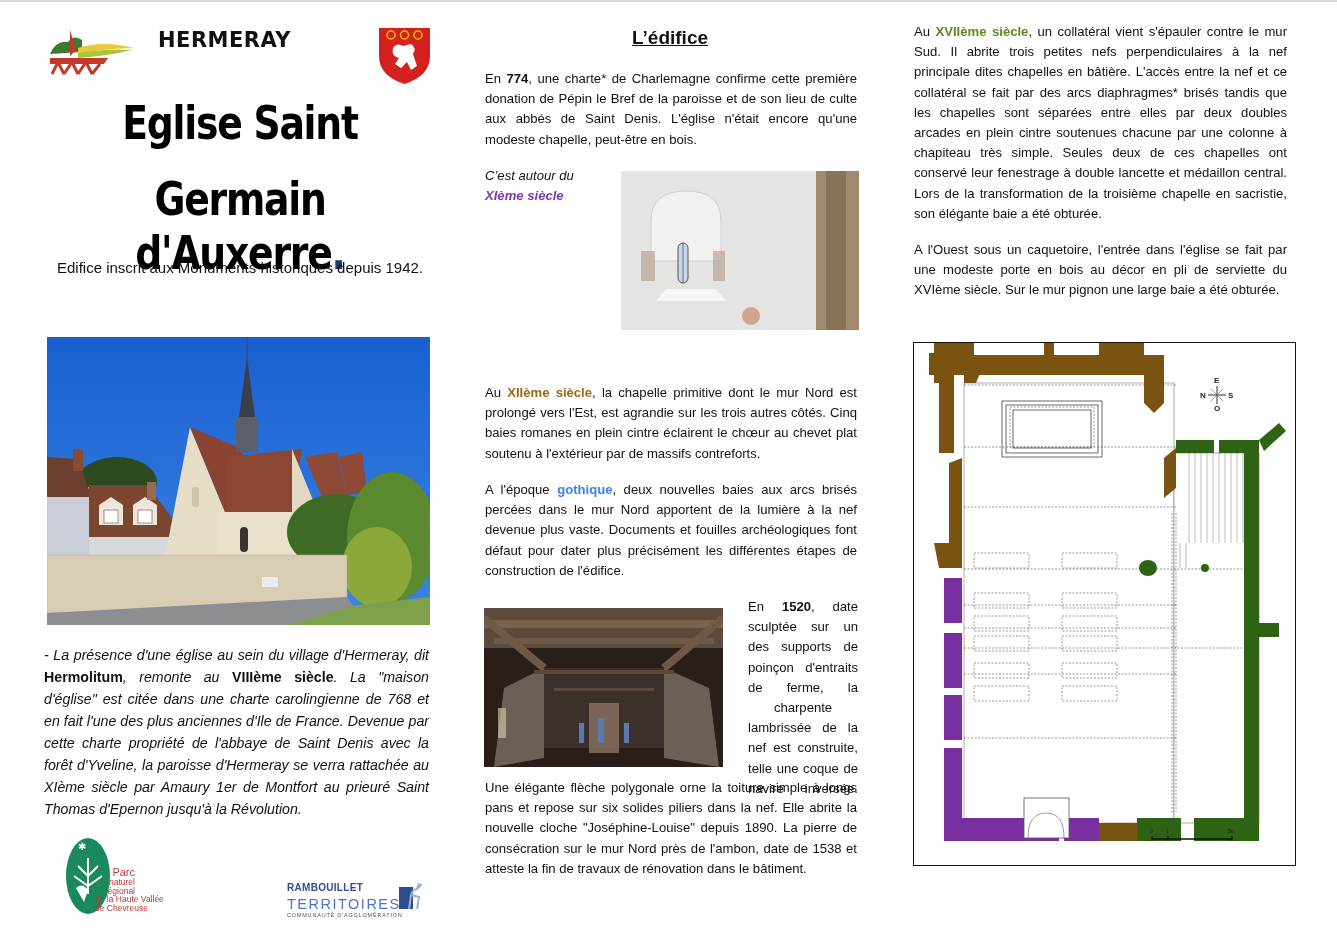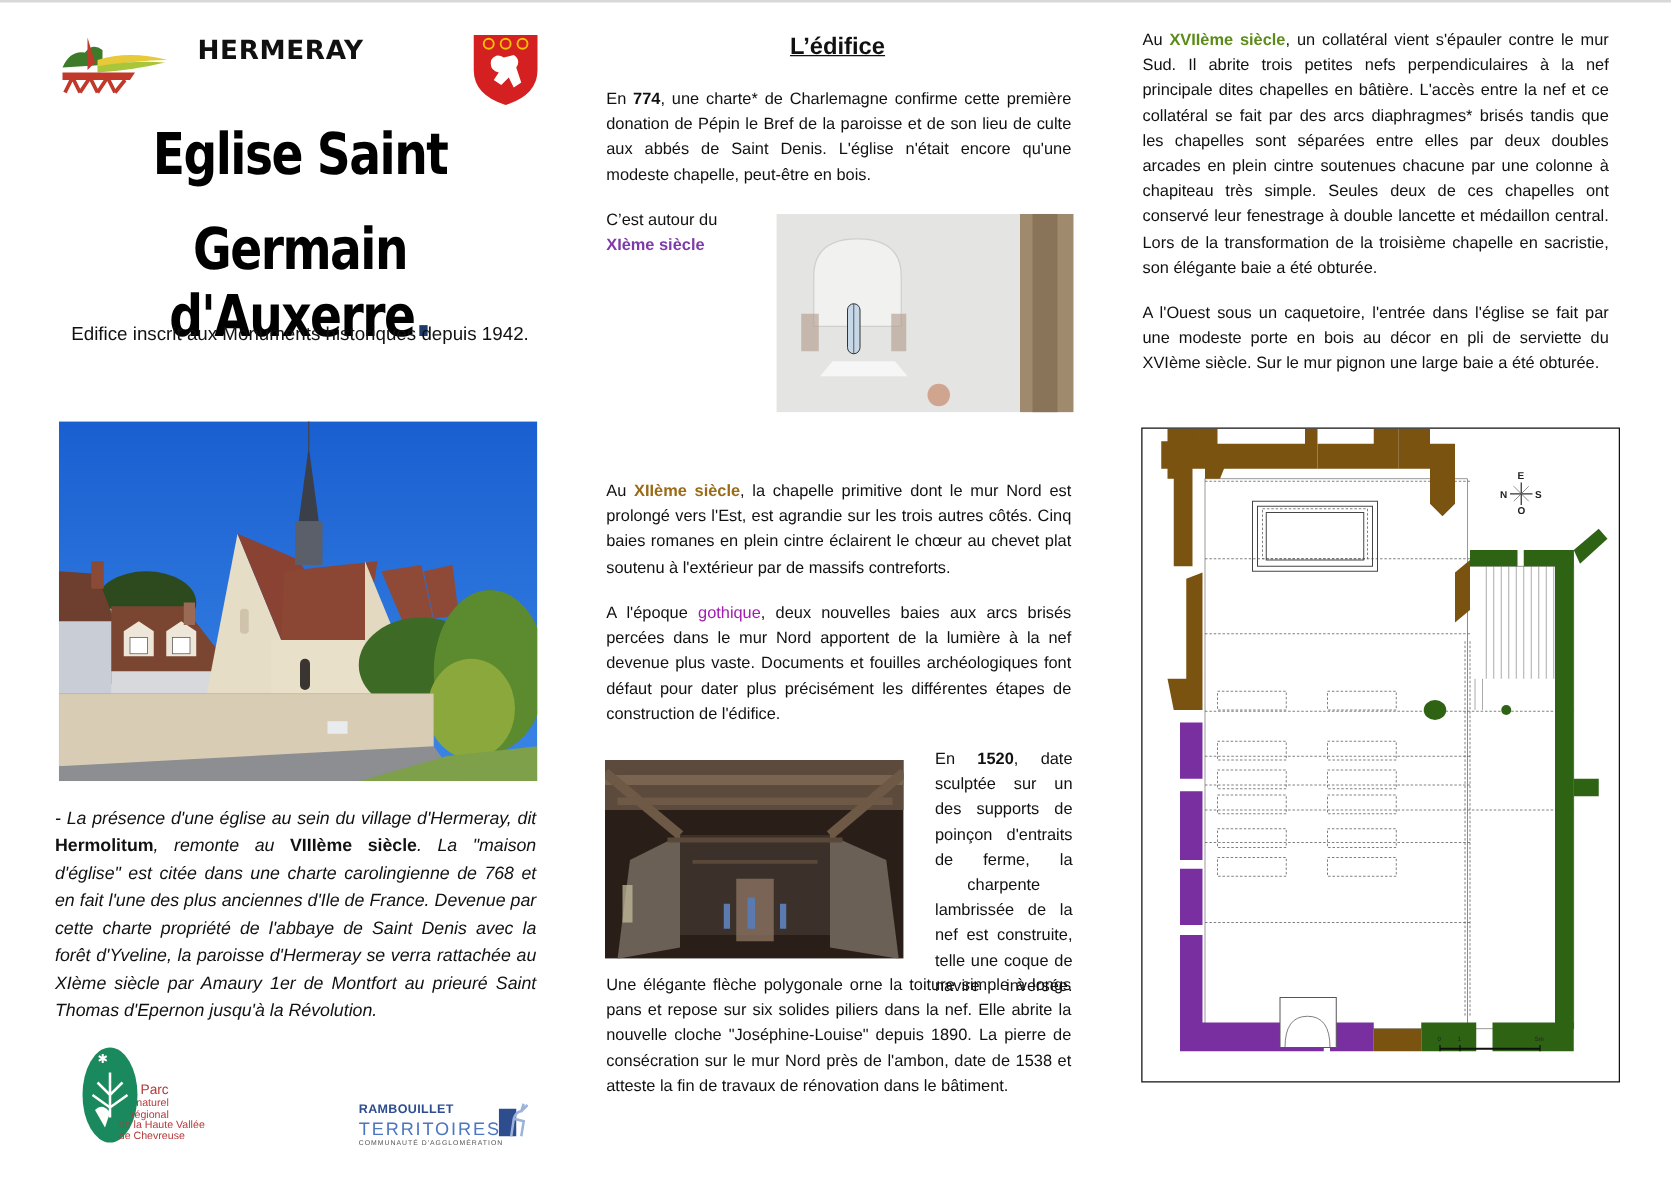--- a/index.html
+++ b/index.html
@@ -26,32 +26,32 @@
   .rt-line1 { position: absolute; left: 0; top: 3px; font-weight: bold; font-size: 10px; color: #2e4d8f; letter-spacing: 0.3px; }
   .rt-line2 { position: absolute; left: 0; top: 17px; font-weight: normal; font-size: 14.5px; color: #4a76c2; letter-spacing: 1.5px; }
   .rt-line3 { position: absolute; left: 0; top: 33px; font-size: 5.5px; color: #555; letter-spacing: 0.8px; }
   .rt-deer { position: absolute; left: 112px; top: 0px; width: 24px; height: 32px; }
 
   
   .mid-heading { position: absolute; left: 632px; top: 27px; font-weight: bold; font-size: 19px; text-decoration: underline; color: #111; }
   .p { position: absolute; font-size: 13.1px; line-height: 20.2px; text-align: justify; color: #111; }
   .p b { font-weight: bold; }
   .p1 { left: 485px; top: 69px; width: 372px; }
-  .p2 { left: 485px; top: 166px; width: 135px; text-align: left; }
+  .p2 { left: 485px; top: 166px; width: 135px; text-align: left; font-style: italic; }
   .photo-wall { position: absolute; left: 621px; top: 171px; width: 238px; height: 159px; overflow: hidden; }
   .p3 { left: 485px; top: 383px; width: 372px; }
   .p4 { left: 485px; top: 480px; width: 372px; }
   .photo-roof { position: absolute; left: 484px; top: 608px; width: 239px; height: 159px; overflow: hidden; }
   .p5 { left: 748px; top: 597px; width: 110px; }
   .p6 { left: 485px; top: 778px; width: 372px; text-align-last: left; }
   .p5 .just-line, .p6 .just-line { display: block; text-align: justify; text-align-last: justify; }
   .p5 .right-line, .p6 .right-line { display: block; text-align: center; }
   .c-purple { color: #7d3aa8; font-weight: bold; }
   .c-brown { color: #9a6a17; font-weight: bold; }
-  .c-orange { color: #a21caf; font-weight: normal; }
+  .c-orange { color: #3b82f6; font-weight: bold; }
   .c-green { color: #5c8b1a; font-weight: bold; }
 
   
   .p7 { left: 914px; top: 22px; width: 373px; }
   .p8 { left: 914px; top: 240px; width: 373px; }
   .plan-box { position: absolute; left: 913px; top: 342px; width: 383px; height: 524px; border: 1.5px solid #111; background: #fff; }
   .plan-box svg { position: absolute; left: 0; top: 0; }
 </style>
 </head>
 <body>

